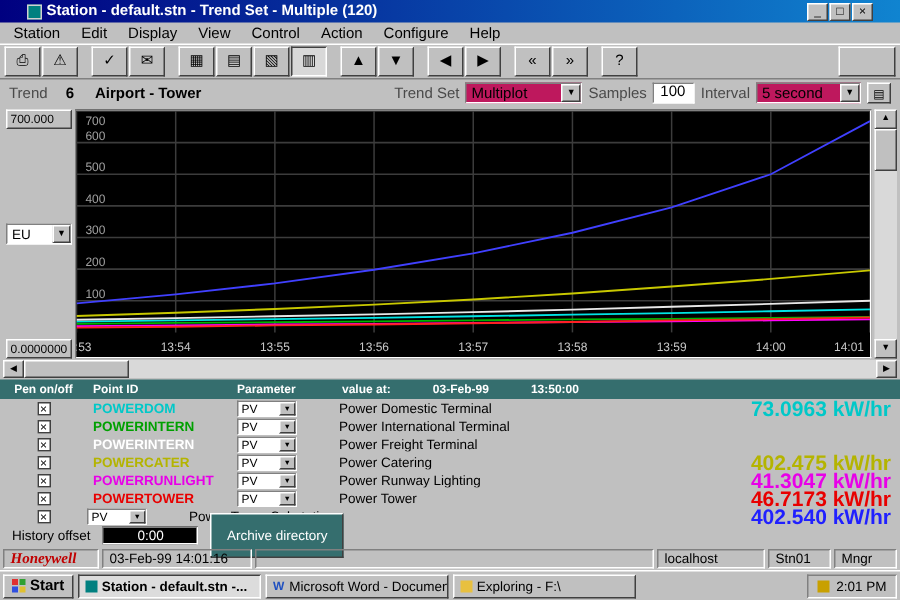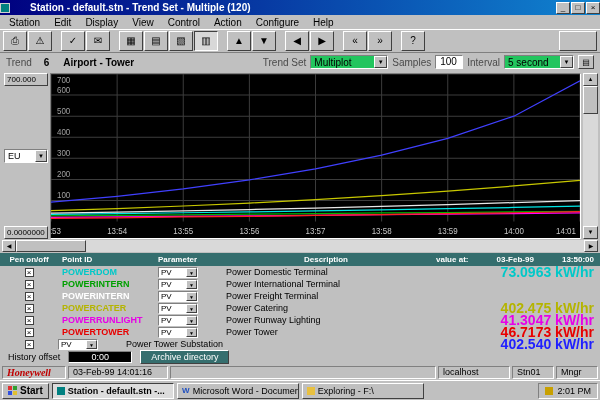--- a/index.html
+++ b/index.html
@@ -8,21 +8,21 @@
   button { font-family:inherit; }
 
   .screen { display:flex; flex-direction:column; height:100%; }
   .app { flex:1; display:flex; flex-direction:column; min-height:0; }
 
   
   .raised { background:#c0c0c0; border:1px solid; border-color:#ffffff #404040 #404040 #ffffff; }
   .sunken { border:1px solid; border-color:#808080 #ffffff #ffffff #808080; }
 
   
-  .titlebar { height:15px; background:linear-gradient(90deg,#000080,#1084d0); display:flex; align-items:center; gap:20px; padding:0 0; }
+  .titlebar { height:15px; background:linear-gradient(90deg,#000080,#1084d0); display:flex; align-items:center; gap:3px; padding:0 18px; }
   .app-icon { width:10px; height:10px; background:#008080; border:1px solid #d0d0d0; flex:0 0 auto; }
   .title-text { color:#fff; font-weight:bold; font-size:10px; white-space:nowrap; overflow:hidden; }
   .tb-btns { margin-left:auto; display:flex; gap:1px; }
   .tbtn { width:14px; height:12px; font-size:8px; line-height:9px; padding:0; text-align:center; }
 
   
   .menubar { height:14px; display:flex; align-items:center; padding-left:2px; }
   .menu-item { padding:0 7px; }
 
   
@@ -34,21 +34,21 @@
   .tool-fill { flex:1; }
   .tool-panel { width:38px; height:20px; }
 
   
   .trendheader { height:18px; display:flex; align-items:center; gap:4px; padding:0 6px; }
   .lbl { color:#4a4a4a; white-space:nowrap; }
   .tnum { font-weight:bold; margin:0 10px 0 8px; }
   .ttitle { font-weight:bold; white-space:nowrap; }
   .push { margin-left:auto; }
   .field { background:#fff; padding:0 4px; height:14px; line-height:12px; min-width:28px; }
-  .combo { display:flex; align-items:flex-end; background:#22c55e; height:14px; padding-left:3px; }
+  .combo { display:flex; align-items:flex-end; background:#be185d; height:14px; padding-left:3px; }
   .combo .cval { padding-right:4px; white-space:nowrap; }
   .combo .dbtn { width:13px; height:12px; font-size:6px; line-height:10px; text-align:center; margin-left:auto; }
   .minibtn { width:16px; height:14px; font-size:8px; line-height:11px; padding:0; }
   .w78 { width:78px; } .w70 { width:70px; }
 
   
   .chartregion { flex:1; min-height:0; display:flex; padding:2px 2px 0 2px; }
   .leftpanel { width:48px; display:flex; flex-direction:column; justify-content:space-between; padding:0 2px 0 2px; }
   .scalebox { font-size:8px; padding:1px 2px; background:#c0c0c0; white-space:nowrap; overflow:hidden; }
   .eucombo { display:flex; align-items:center; background:#fff; height:14px; padding-left:3px; font-size:9px; }
@@ -80,21 +80,21 @@
   .pid { font-weight:bold; font-size:9px; white-space:nowrap; overflow:hidden; }
   .pcombo { display:flex; align-items:center; background:#fff; height:11px; width:40px; border:1px solid; border-color:#808080 #ffffff #ffffff #808080; padding-left:2px; font-size:8px; }
   .pcombo .dbtn { width:11px; height:9px; font-size:5px; line-height:8px; text-align:center; margin-left:auto; background:#c0c0c0; border:1px solid; border-color:#ffffff #404040 #404040 #ffffff; }
   .desc { font-size:9px; padding-left:4px; white-space:nowrap; overflow:hidden; }
   .val { text-align:right; justify-content:flex-end; font-size:14px; font-weight:bold; display:flex; }
 
   
   .historybar { height:14px; display:flex; align-items:center; gap:8px; padding:0 8px; }
   .historybar .hlbl { font-size:9px; }
   .offsetbox { width:64px; background:#000; color:#fff; font-size:9px; text-align:center; height:12px; line-height:10px; }
-  .archivebtn { background:#356e6e; color:#fff; font-size:9px; height:14px; line-height:11px; padding:0 10px; border:1px solid; border-color:#ffffff #404040 #404040 #ffffff; }
+  .archivebtn { background:#356e6e; color:#fff; font-size:9px; height:30px; line-height:11px; padding:0 10px; border:1px solid; border-color:#ffffff #404040 #404040 #ffffff; }
 
   
   .statusbar { height:16px; display:flex; align-items:center; gap:2px; padding:1px 2px; }
   .spanel { height:13px; line-height:11px; font-size:9px; padding:0 4px; white-space:nowrap; overflow:hidden; }
   .honeywell { width:64px; color:#c00000; font-family:"Liberation Serif",serif; font-weight:bold; font-style:italic; font-size:10px; }
   .sdate { width:100px; }
   .sfill { flex:1; }
   .shost { width:72px; }
   .sstn { width:42px; }
   .srole { width:42px; }
@@ -249,21 +249,20 @@
       <div class="hthumb raised"></div>
       <div class="htrack"></div>
       <button class="harrow raised">▶</button>
     </div>
 
     <div class="legend">
       <div class="legend-head">
         <span class="c-pen">Pen on/off</span>
         <span class="c-id">Point ID</span>
         <span class="c-param">Parameter</span>
-        <span class="c-desc">Description</span>
         <span class="c-val">
           <span>value at:</span>
           <span>03-Feb-99</span>
           <span>13:50:00</span>
         </span>
       </div>
       <div class="legend-rows" id="legend-rows">
           <div class="lrow">
             <span class="c-pen">
               <span class="cbox">×</span>

